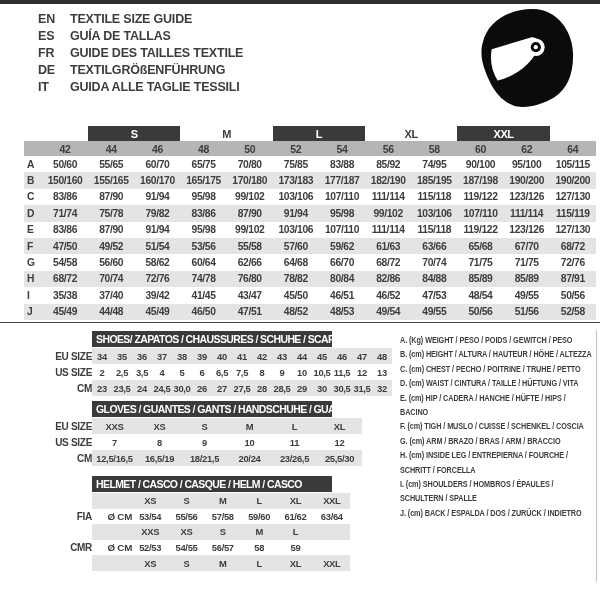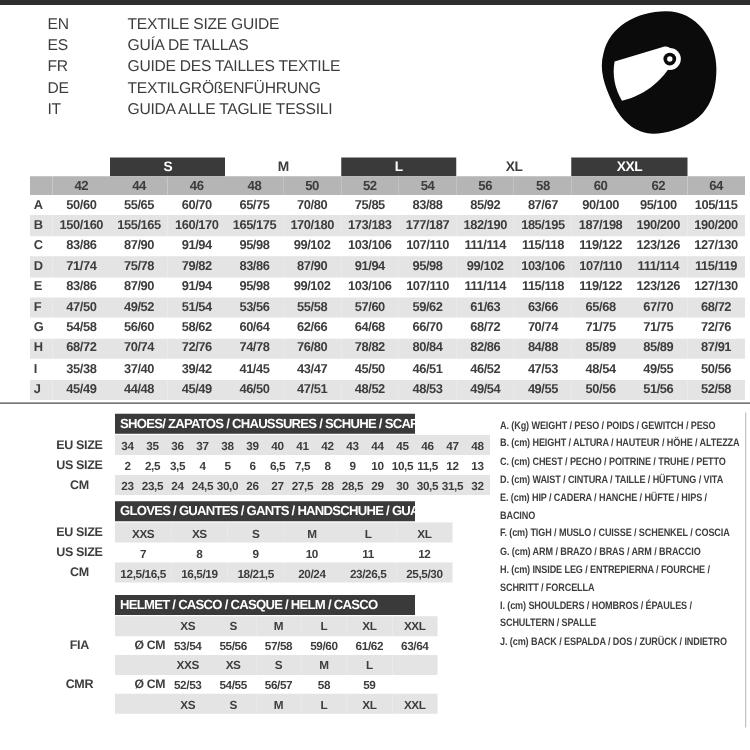--- a/index.html
+++ b/index.html
@@ -5,21 +5,21 @@
   * { box-sizing: border-box; margin: 0; padding: 0; }
   body { background: #fff; }
   .page {
     position: relative; width: 600px; height: 600px; background: #fff;
     font-family: "Liberation Sans", sans-serif; color: #3d3d3d; overflow: hidden;
   }
   .top-bar { position: absolute; top: 0; left: 0; width: 600px; height: 4px; background: #2e2e2e; }
 
   
   .langs { position: absolute; top: 11px; left: 38px; list-style: none; }
-  .langs li { display: flex; font-size: 12.5px; font-weight: normal; line-height: 17px; letter-spacing: -0.2px; gap: 32px; }
+  .langs li { display: flex; font-size: 12.5px; font-weight: bold; line-height: 17px; letter-spacing: -0.2px; }
   .langs .code { width: 32px; }
 
   .helmet-wrap { position: absolute; top: 6px; right: 14px; width: 118px; height: 104px; }
 
   
   table { border-collapse: collapse; table-layout: fixed; }
   .size-table {
     position: absolute; top: 126px; left: 24px; width: 572px;
     font-size: 10.3px; font-weight: bold; letter-spacing: -0.35px;
   }
@@ -35,21 +35,21 @@
   .divider { position: absolute; top: 322px; left: 0; width: 600px; height: 1px; background: #4a4a4a; }
 
   
   .section { position: absolute; left: 35px; }
   .bar-title {
     margin-left: 57px; width: 240px; height: 16px; margin-bottom: 1px;
     background: #3a3a3a; color: #fff; font-size: 10.5px; font-weight: bold;
     line-height: 16px; padding-left: 4px; letter-spacing: -0.6px; white-space: nowrap; overflow: hidden;
   }
   .mini { font-size: 9.4px; font-weight: bold; letter-spacing: -0.3px; }
-  .mini th { text-align: center; font-size: 10px; white-space: nowrap; }
+  .mini th { text-align: right; font-size: 10px; white-space: nowrap; }
   .mini td { text-align: center; padding: 0; white-space: nowrap; }
   .mini tr { height: 16px; }
   .mini tr.shaded td { background: #e4e4e4; }
   .mini col.lbl { width: 57px; }
   .shoes-section { top: 331px; }
   .shoes-table { width: 357px; }
   .gloves-section { top: 401px; }
   .gloves-table { width: 327px; }
   .helmet-section { top: 476px; }
   .helmet-table { width: 315px; }
@@ -152,21 +152,21 @@
         <tr class="">
           <th>A</th>
           <td>50/60</td>
           <td>55/65</td>
           <td>60/70</td>
           <td>65/75</td>
           <td>70/80</td>
           <td>75/85</td>
           <td>83/88</td>
           <td>85/92</td>
-          <td>87/67</td>
+          <td>74/95</td>
           <td>90/100</td>
           <td>95/100</td>
           <td>105/115</td>
         </tr>
         <tr class="shade">
           <th>B</th>
           <td>150/160</td>
           <td>155/165</td>
           <td>160/170</td>
           <td>165/175</td>

